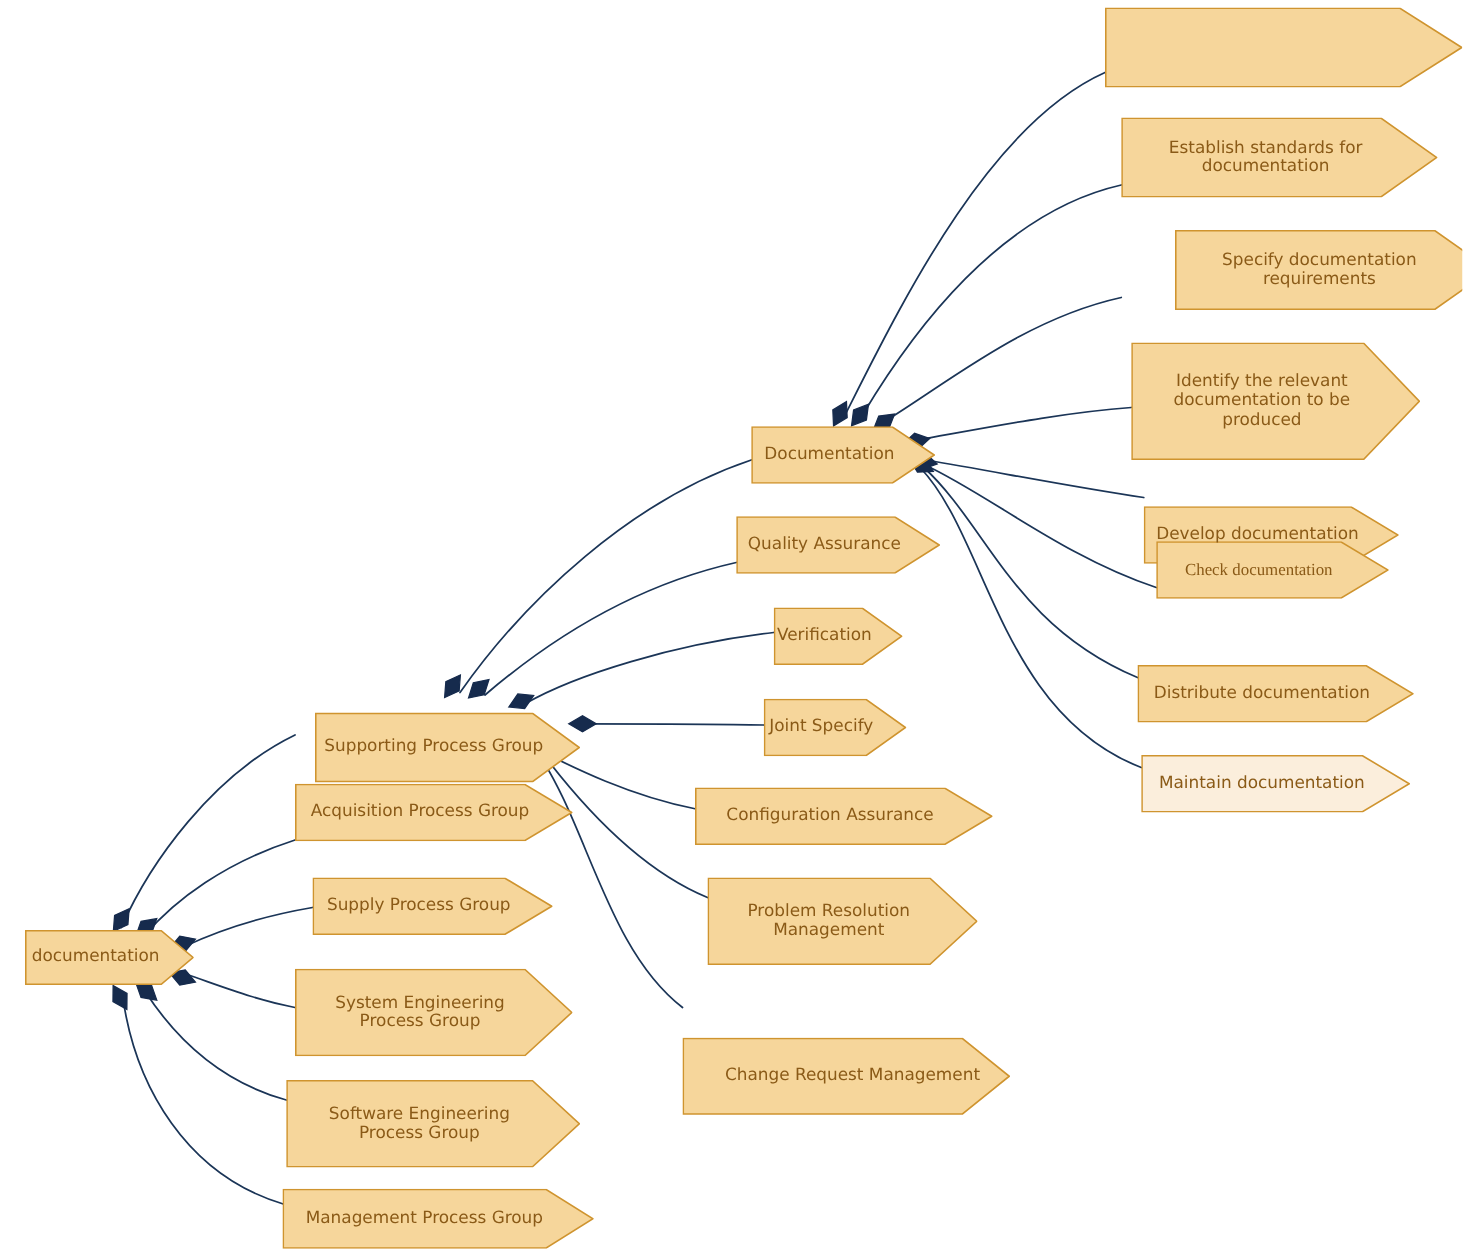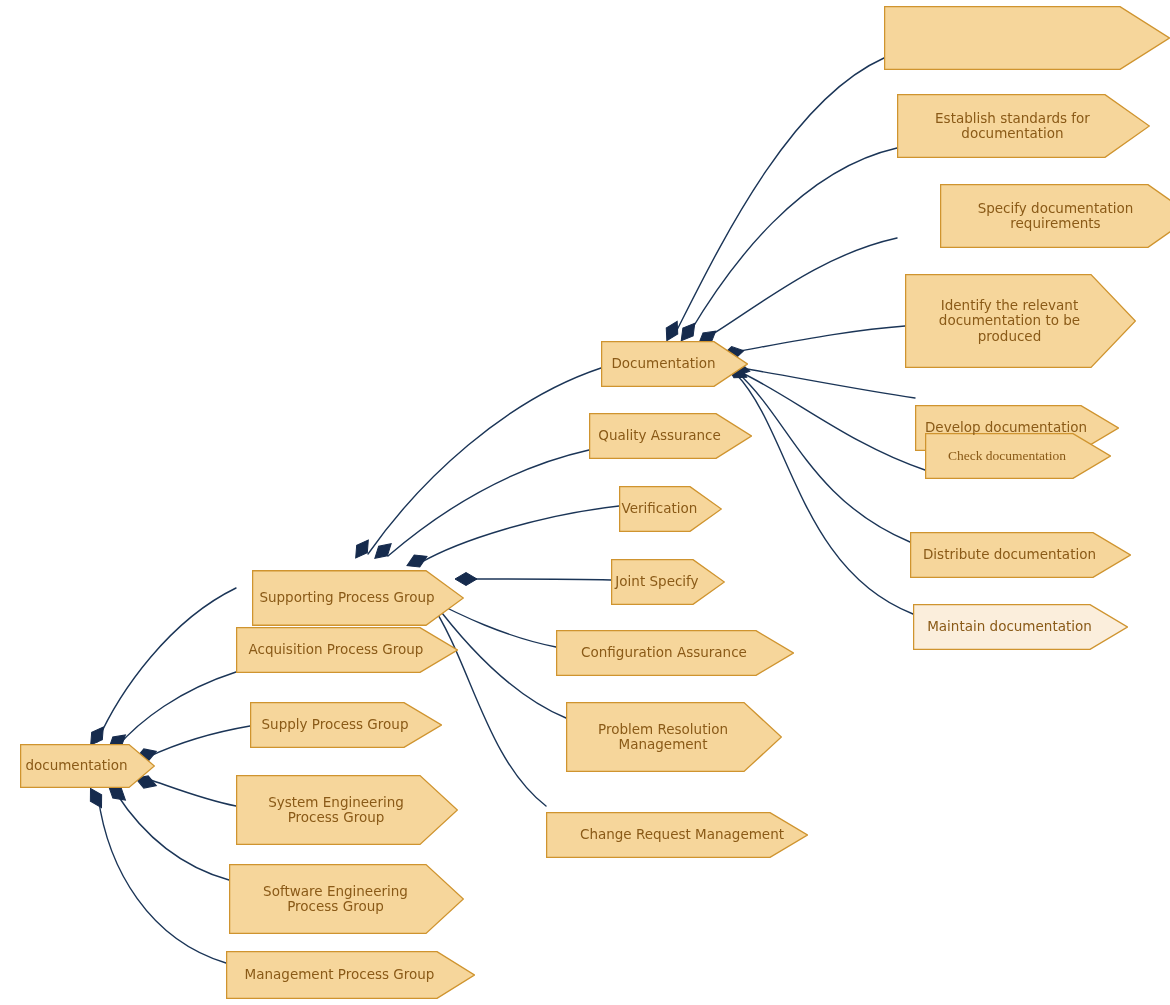--- a/index.html
+++ b/index.html
@@ -174,21 +174,21 @@
       <div class="node lbl-shift" style="left: 611px; top: 559px; width: 114px; height: 46px;"><svg class="shape" viewBox="0 0 114 46" preserveAspectRatio="none">
           <polygon points="0.6,0.6 82,0.6 113.4,23 82,45.4 0.6,45.4" fill="#f6d69b" stroke="#cf942f" stroke-width="1.3" stroke-linejoin="miter" vector-effect="non-scaling-stroke"></polygon>
         </svg><span class="label">Joint Specify</span></div>
       <div class="node lbl-shift" style="left: 556px; top: 630px; width: 238px; height: 46px;"><svg class="shape" viewBox="0 0 238 46" preserveAspectRatio="none">
           <polygon points="0.6,0.6 200,0.6 237.4,23 200,45.4 0.6,45.4" fill="#f6d69b" stroke="#cf942f" stroke-width="1.3" stroke-linejoin="miter" vector-effect="non-scaling-stroke"></polygon>
         </svg><span class="label">Configuration Assurance</span></div>
       <div class="node lbl-shift" style="left: 566px; top: 702px; width: 216px; height: 70px;"><svg class="shape" viewBox="0 0 216 70" preserveAspectRatio="none">
           <polygon points="0.6,0.6 178,0.6 215.4,35 178,69.4 0.6,69.4" fill="#f6d69b" stroke="#cf942f" stroke-width="1.3" stroke-linejoin="miter" vector-effect="non-scaling-stroke"></polygon>
         </svg><span class="label">Problem Resolution
 Management</span></div>
-      <div class="node lbl-shift" style="left: 546px; top: 812px; width: 262px; height: 46px; padding-left: 32px;"><svg class="shape" viewBox="0 0 262 46" preserveAspectRatio="none">
+      <div class="node lbl-shift" style="left: 546px; top: 830px; width: 262px; height: 62px; padding-left: 32px;"><svg class="shape" viewBox="0 0 262 46" preserveAspectRatio="none">
           <polygon points="0.6,0.6 224,0.6 261.4,23 224,45.4 0.6,45.4" fill="#f6d69b" stroke="#cf942f" stroke-width="1.3" stroke-linejoin="miter" vector-effect="non-scaling-stroke"></polygon>
         </svg><span class="label">Change Request Management</span></div>
       <div class="node lbl-shift" style="left: 884px; top: 6px; width: 286px; height: 64px;"><svg class="shape" viewBox="0 0 286 64" preserveAspectRatio="none">
           <polygon points="0.6,0.6 236,0.6 285.4,32 236,63.4 0.6,63.4" fill="#f6d69b" stroke="#cf942f" stroke-width="1.3" stroke-linejoin="miter" vector-effect="non-scaling-stroke"></polygon>
         </svg></div>
       <div class="node lbl-shift" style="left: 897px; top: 94px; width: 253px; height: 64px;"><svg class="shape" viewBox="0 0 253 64" preserveAspectRatio="none">
           <polygon points="0.6,0.6 208,0.6 252.4,32 208,63.4 0.6,63.4" fill="#f6d69b" stroke="#cf942f" stroke-width="1.3" stroke-linejoin="miter" vector-effect="non-scaling-stroke"></polygon>
         </svg><span class="label">Establish standards for
 documentation</span></div>
       <div class="node lbl-shift" style="left: 940px; top: 184px; width: 253px; height: 64px;"><svg class="shape" viewBox="0 0 253 64" preserveAspectRatio="none">

